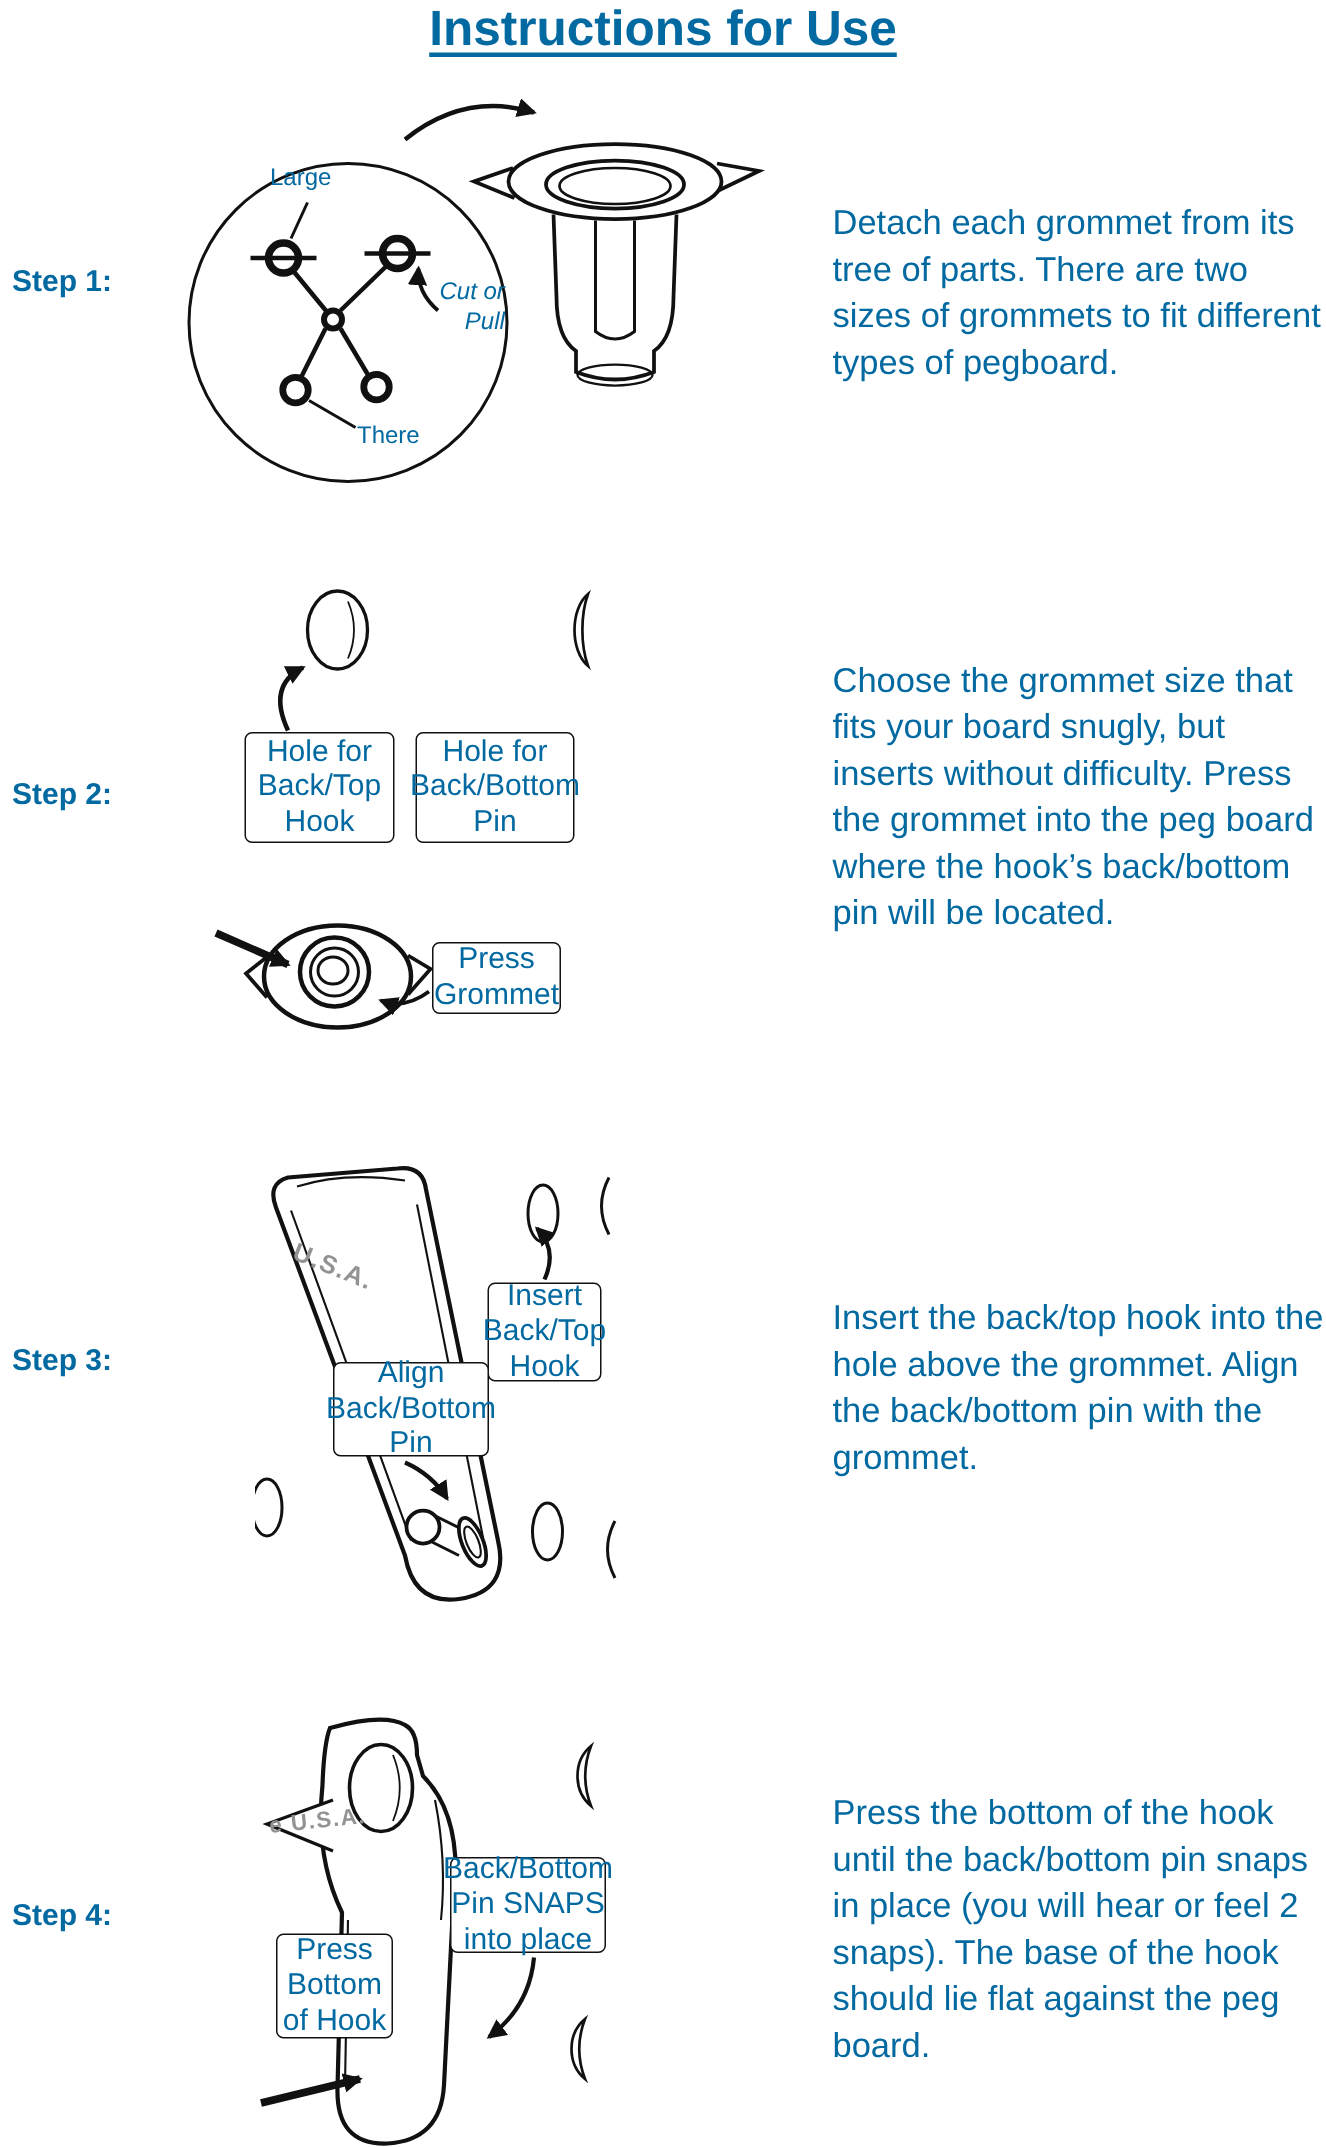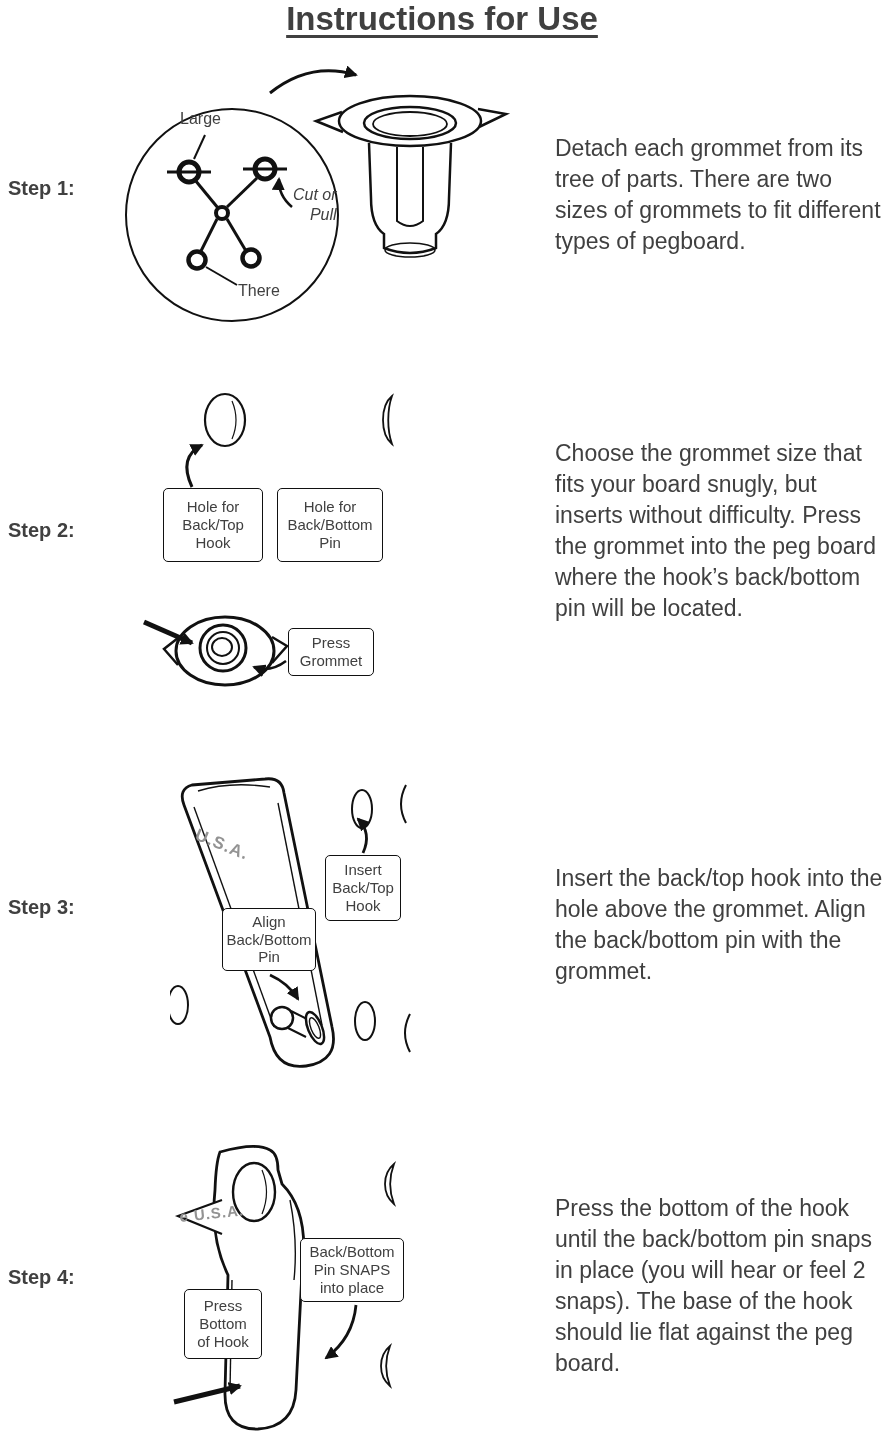--- a/index.html
+++ b/index.html
@@ -1,34 +1,34 @@
 <!DOCTYPE html>
 <html><head>
 <meta charset="utf-8">
 <style>
   html,body { margin:0; padding:0; background:#ffffff; }
   .page {
     position:relative; width:884px; height:1431px; overflow:hidden;
-    background:#ffffff; color:#404040;
+    background:#ffffff; color:#0369a1;
     font-family:"Liberation Sans", sans-serif;
   }
   .title {
     position:absolute; top:-4px; left:0; width:100%;
     text-align:center; font-size:33px; font-weight:700; line-height:46px;
     text-decoration:underline; text-decoration-thickness:3px; text-underline-offset:5px;
   }
   .step-label { position:absolute; left:8px; font-size:20px; font-weight:700; }
   .desc { position:absolute; left:555px; width:335px; font-size:23px; line-height:31px; }
   .fig { position:absolute; overflow:hidden; }
   .fig svg { position:absolute; left:0; top:0; display:block; }
   .callout {
     position:absolute; box-sizing:border-box; padding:2px;
     border:1.5px solid #111; border-radius:5px; background:#fff;
     display:flex; align-items:center; justify-content:center;
-    text-align:center; font-size:15px; line-height:1.18; white-space:pre-line;
+    text-align:center; font-size:20px; line-height:1.18; white-space:pre-line;
   }
   .plain {
     position:absolute; font-size:16px; line-height:1.25;
     text-align:right; white-space:pre-line;
   }
   .usa-text { font-weight:700; fill:#939393; letter-spacing:1px; font-family:"Liberation Sans", sans-serif; }
 </style>
 </head>
 <body>
 
@@ -149,21 +149,21 @@
       <line x1="118" y1="253" x2="136" y2="262" stroke="#111" stroke-width="2"></line>
       <ellipse cx="145" cy="253" rx="7" ry="17" transform="rotate(-22 145 253)" fill="#ffffff" stroke="#111" stroke-width="2.5"></ellipse>
       <ellipse cx="145" cy="253" rx="4" ry="11" transform="rotate(-22 145 253)" fill="none" stroke="#111" stroke-width="1.4"></ellipse>
 
       <path d="M 193,78 Q 202,58 188,44" fill="none" stroke="#111" stroke-width="2.8" marker-end="url(#ah3)"></path>
       <path d="M 100,200 Q 118,208 128,224" fill="none" stroke="#111" stroke-width="2.8" marker-end="url(#ah3)"></path>
     </svg>
     <div class="callout" style="left:155px; top:80px; width:76px; height:66px;">Insert
 Back/Top
 Hook</div>
-    <div class="callout" style="left:52px; top:133px; width:94px; height:63px;">Align
+    <div class="callout" style="left:52px; top:133px; width:104px; height:63px;">Align
 Back/Bottom
 Pin</div>
   </div>
 
   <div class="desc" style="top:863px;">Insert the back/top hook into the hole above the grommet. Align the back/bottom pin with the grommet.</div>
 
   <div class="step-label" style="top:1266px;">Step 4:</div>
 
   <div class="fig" style="left:170px; top:1140px; width:260px; height:300px;">
     <svg viewBox="0 0 260 300" width="260" height="300">

